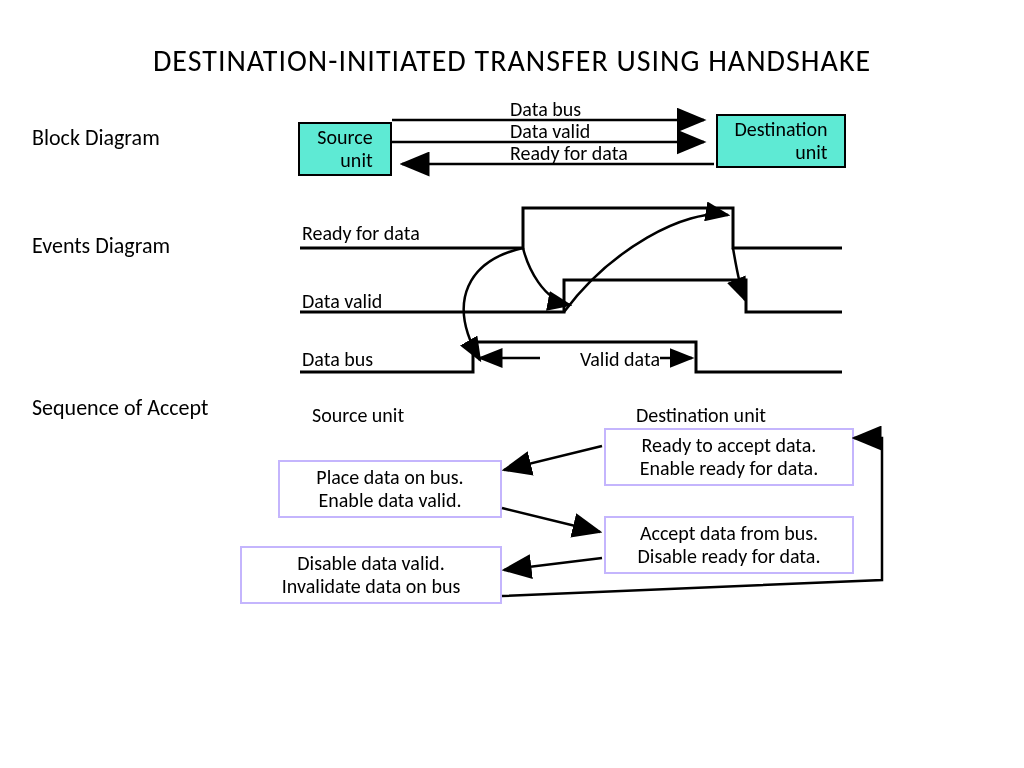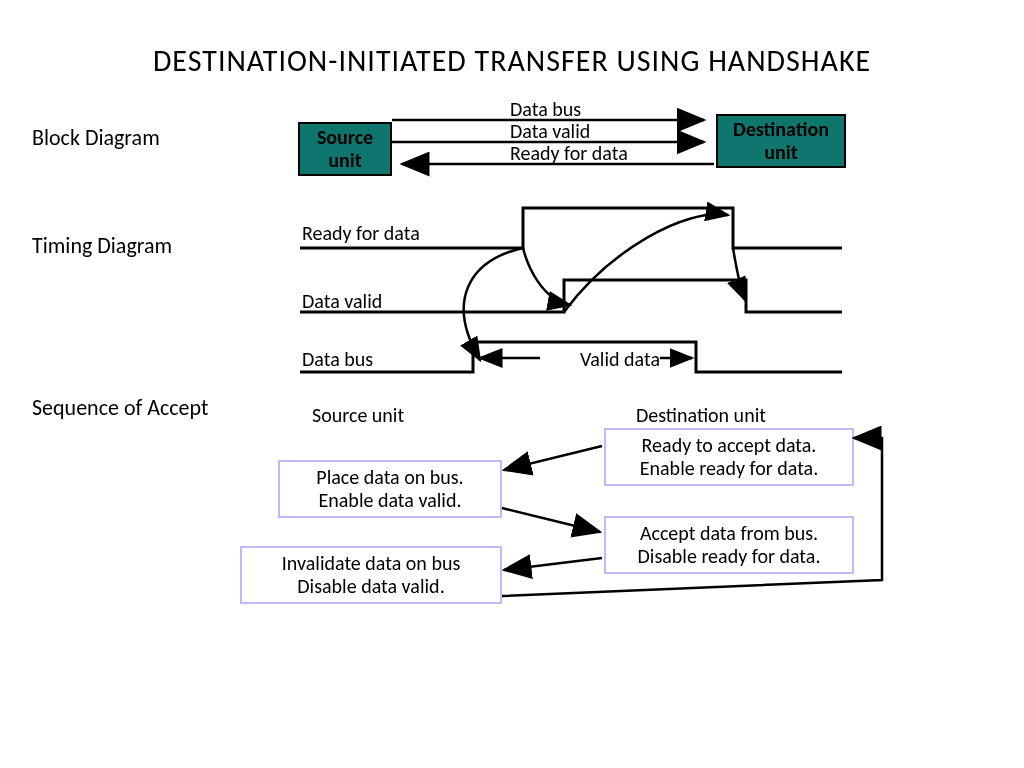--- a/index.html
+++ b/index.html
@@ -21,29 +21,28 @@
     font-size: 30px;
     letter-spacing: 1px;
   }
   .section-label {
     position: absolute;
     font-size: 22px;
   }
   .box {
     position: absolute;
     border: 2px solid #000;
-    background: #0f766e;
-    text-align: center;
+    background: #5eead4;
+    text-align: right;
     font-size: 20px;
     line-height: 1.15;
     display: flex;
     flex-direction: column;
     justify-content: center;
     align-items: center;
-    font-weight: bold;
   }
   .plain {
     position: absolute;
     font-size: 20px;
     line-height: 1.15;
   }
   svg {
     position: absolute;
     top: 0;
     left: 0;
@@ -57,21 +56,21 @@
     padding: 4px 10px;
     text-align: center;
   }
 </style>
 </head>
 <body>
 
 <div class="title">DESTINATION-INITIATED  TRANSFER  USING  HANDSHAKE</div>
 
 <div class="section-label" style="top:124px; left:32px;">Block Diagram</div>
-<div class="section-label" style="top:232px; left:32px;">Timing Diagram</div>
+<div class="section-label" style="top:232px; left:32px;">Events Diagram</div>
 <div class="section-label" style="top:394px; left:32px;">Sequence of Accept</div>
 
 <div class="box" style="top:122px; left:298px; width:90px; height:50px; white-space:pre-line;">Source
 unit</div>
 <div class="box" style="top:114px; left:716px; width:126px; height:50px; white-space:pre-line;">Destination
 unit</div>
 
 <div class="plain" style="top:98px; left:510px;">Data bus</div>
 <div class="plain" style="top:120px; left:510px;">Data valid</div>
 <div class="plain" style="top:142px; left:510px;">Ready for data</div>
@@ -90,22 +89,22 @@
 </div>
 <div class="seq-box" style="top:460px; left:278px; width:200px;">
   <div>Place data on bus.</div>
   <div>Enable data valid.</div>
 </div>
 <div class="seq-box" style="top:516px; left:604px; width:226px;">
   <div>Accept data from bus.</div>
   <div>Disable ready for data.</div>
 </div>
 <div class="seq-box" style="top:546px; left:240px; width:238px;">
+  <div>Disable data valid.</div>
   <div>Invalidate data on bus</div>
-  <div>Disable data valid.</div>
 </div>
 
 <svg width="1024" height="768">
   <defs>
     <marker id="ah" markerWidth="12" markerHeight="10" refX="11" refY="5" orient="auto">
       <path d="M0,0 L12,5 L0,10 Z" fill="#000"></path>
     </marker>
     <marker id="ahs" markerWidth="10" markerHeight="8" refX="9" refY="4" orient="auto">
       <path d="M0,0 L10,4 L0,8 Z" fill="#000"></path>
     </marker>

